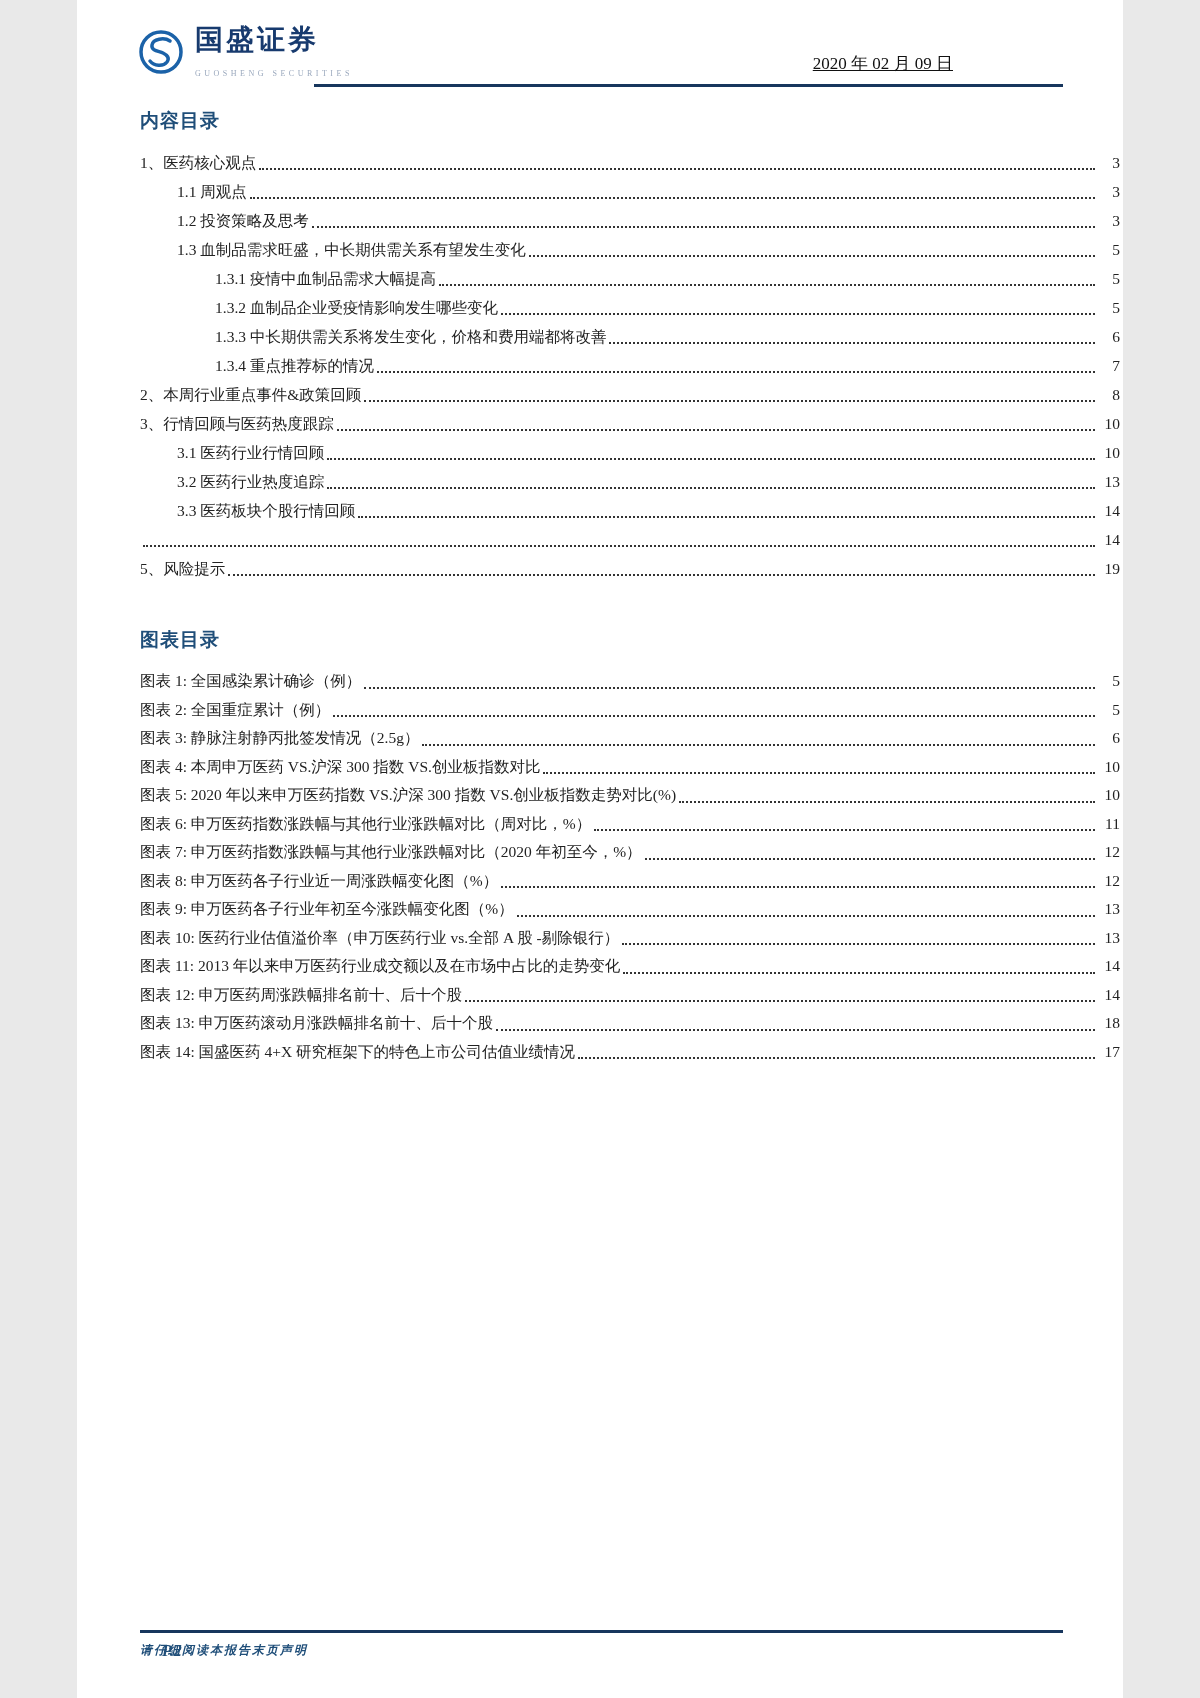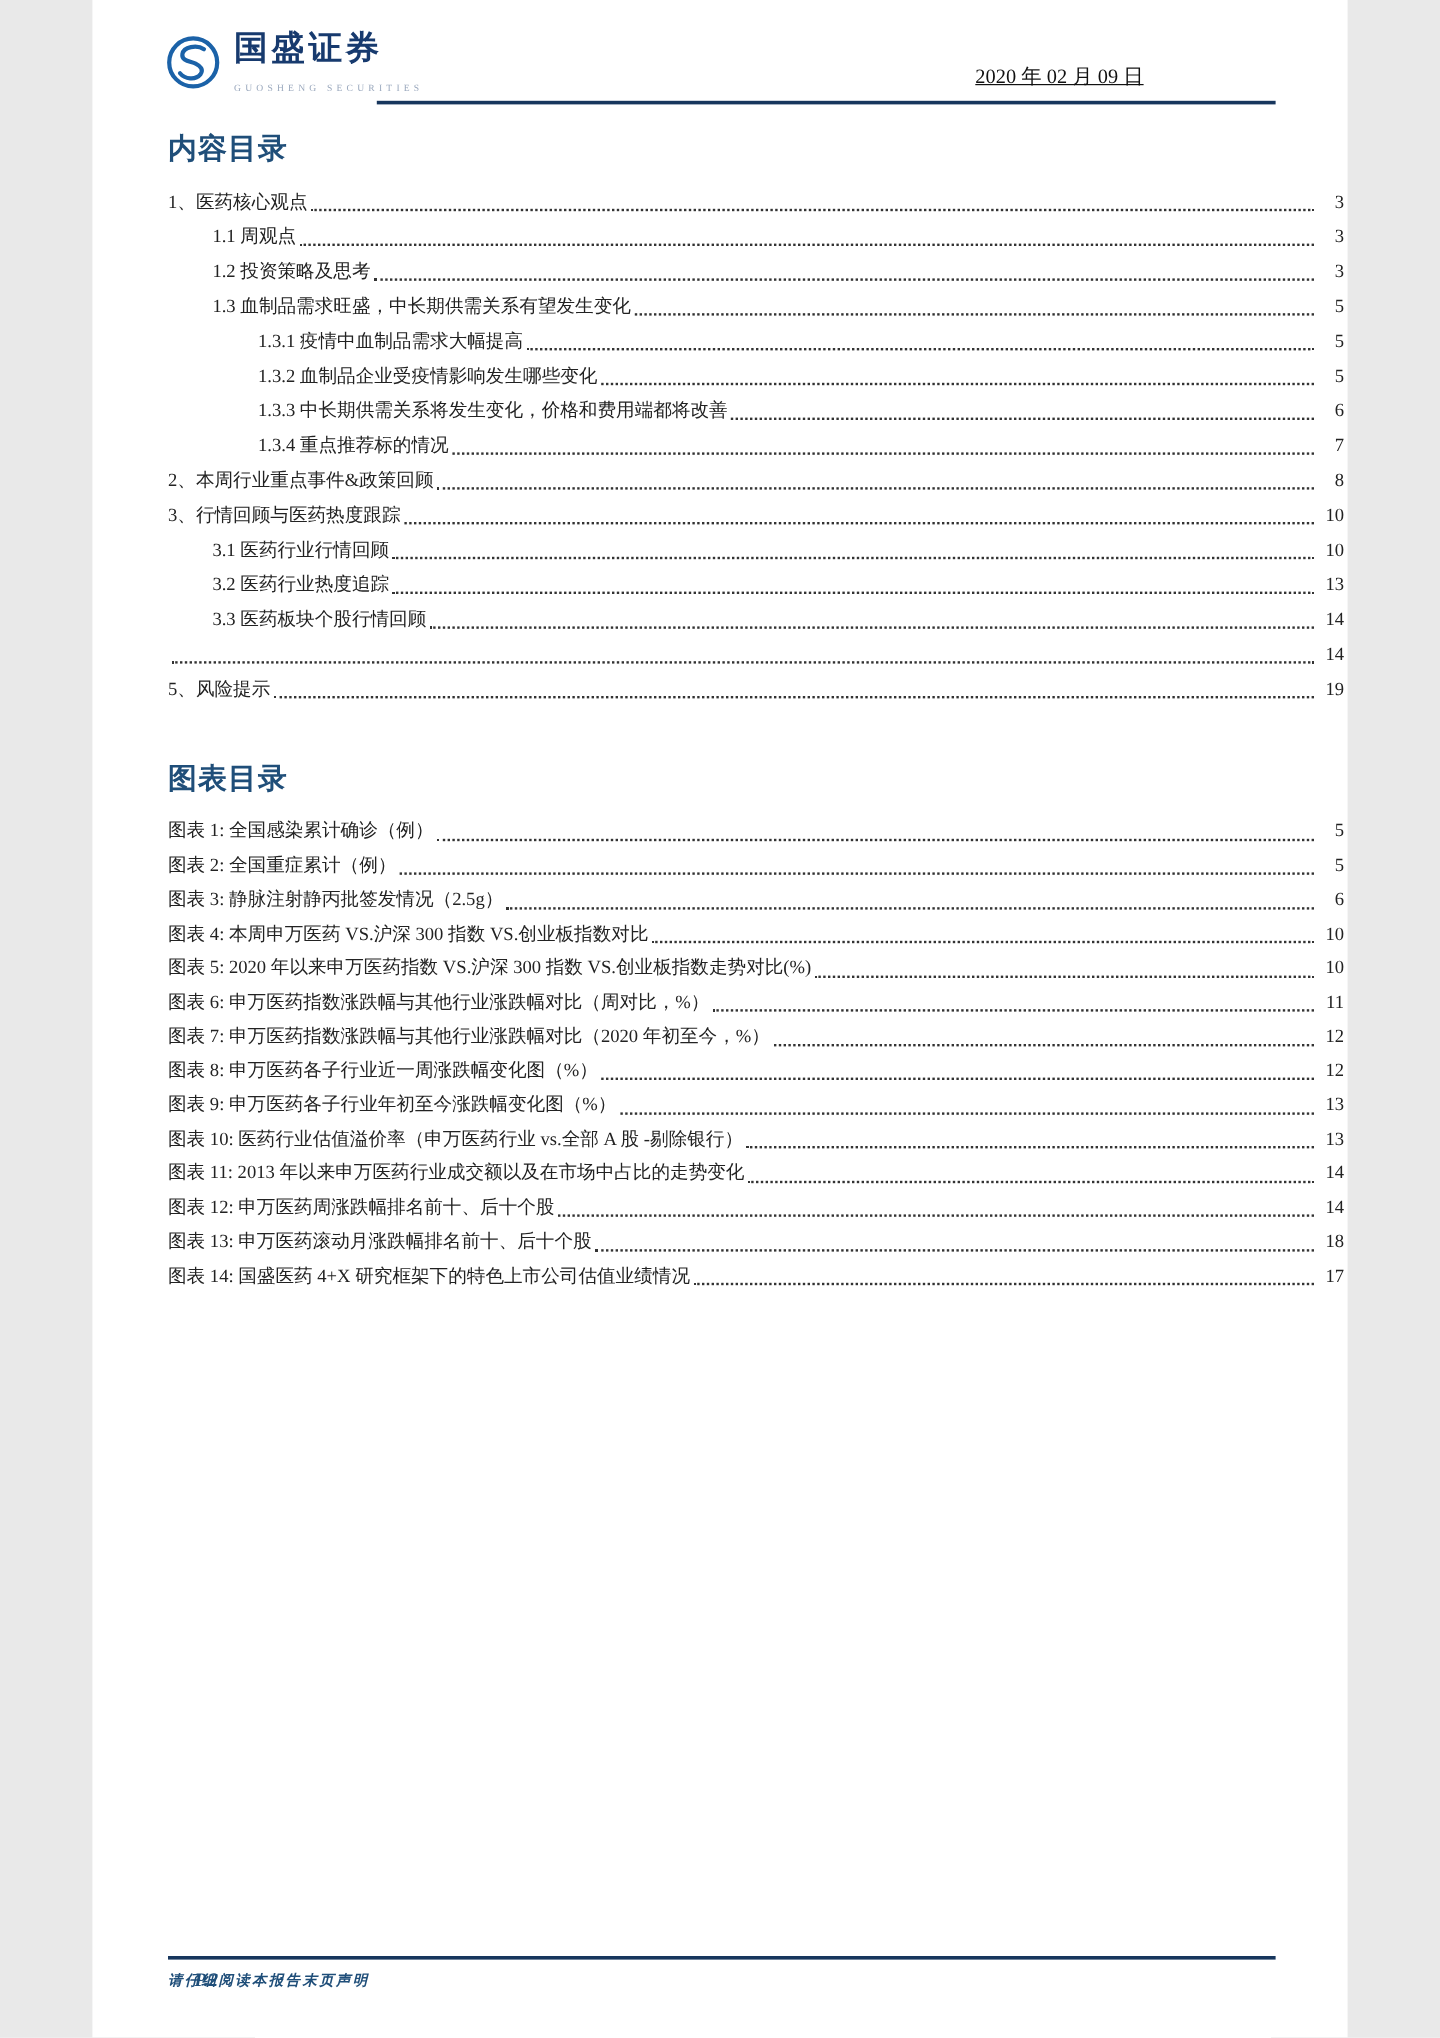--- a/index.html
+++ b/index.html
@@ -58,21 +58,21 @@
   }
 
   
   .content {
     position: absolute;
     top: 108px;
     left: 63px;
     width: 980px;
   }
   .section-title {
-    font-size: 24px;
+    font-size: 19px;
     font-weight: bold;
     color: #1f4e79;
     margin: 0 0 14px 0;
     letter-spacing: 1px;
     font-family: Liberation Mono, monospace;
   }
   .figure-section { margin-top: 44px; }
 
   .toc-row {
     display: flex;

